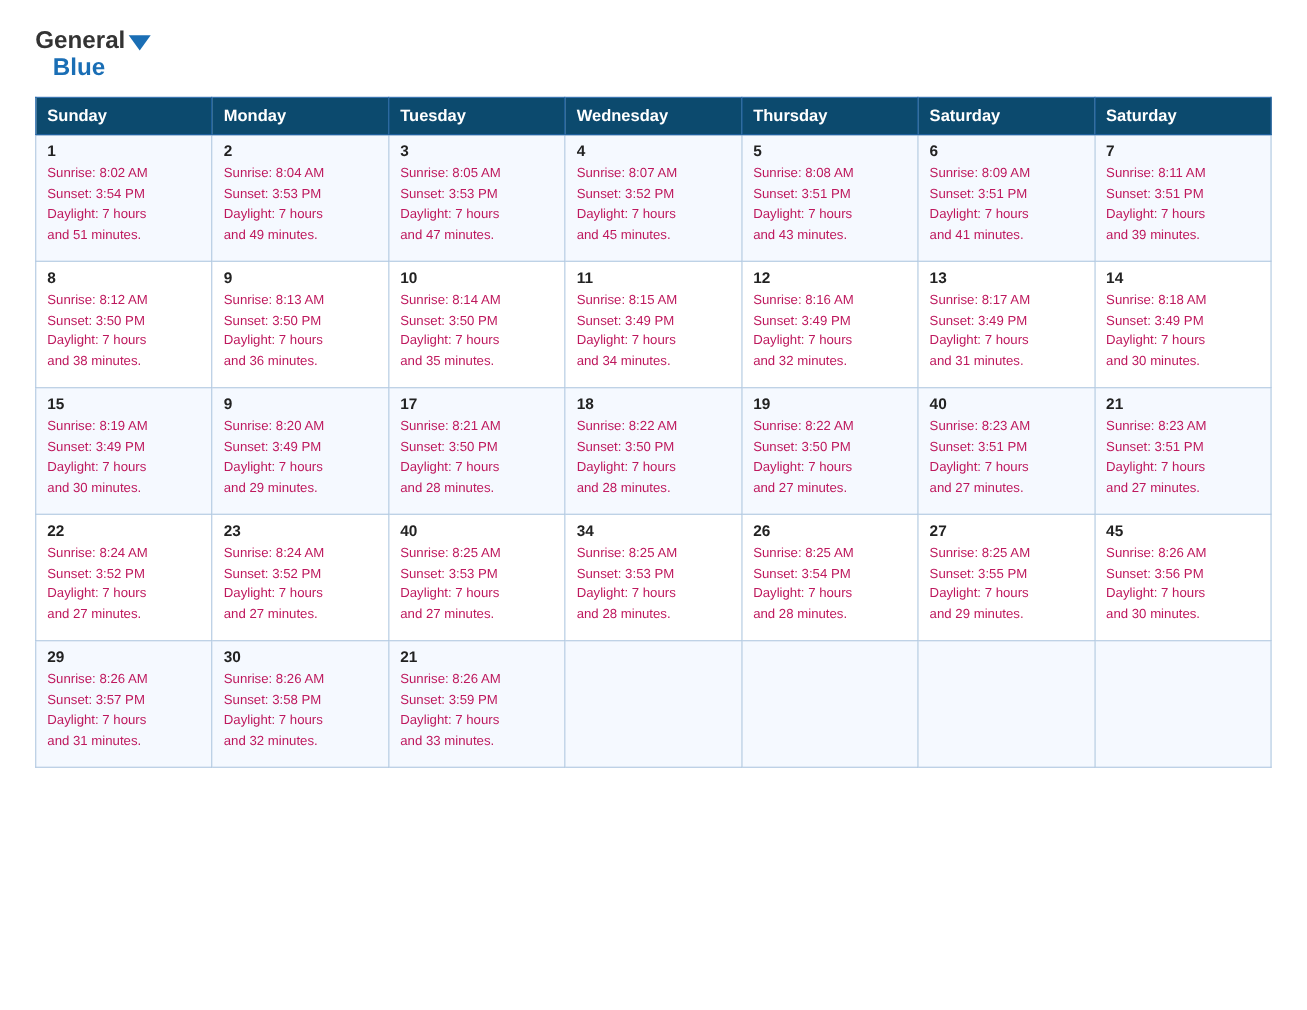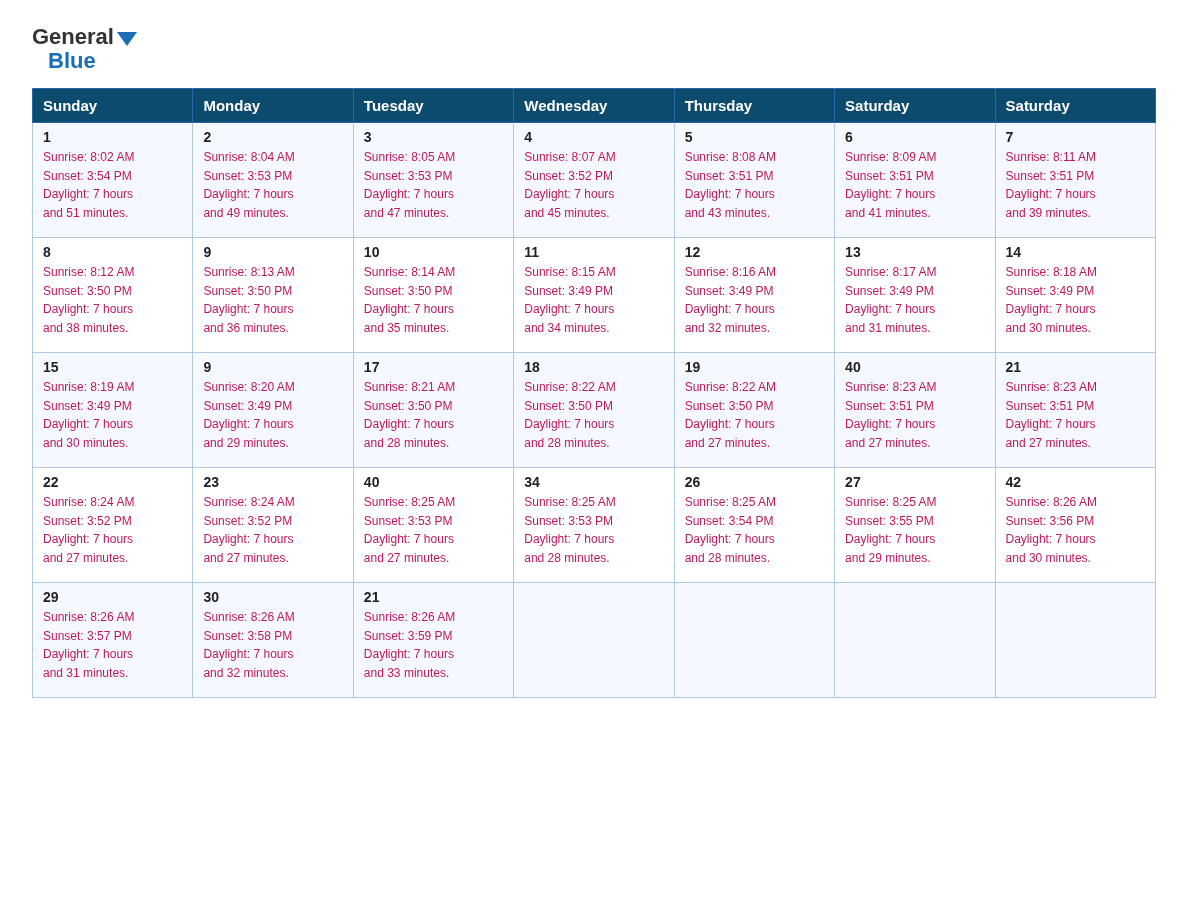--- a/index.html
+++ b/index.html
@@ -194,21 +194,21 @@
         <td><span class="day-num">23</span>
 <span class="day-info">Sunrise: 8:24 AM<br>Sunset: 3:52 PM<br>Daylight: 7 hours<br>and 27 minutes.</span></td>
         <td><span class="day-num">40</span>
 <span class="day-info">Sunrise: 8:25 AM<br>Sunset: 3:53 PM<br>Daylight: 7 hours<br>and 27 minutes.</span></td>
         <td><span class="day-num">34</span>
 <span class="day-info">Sunrise: 8:25 AM<br>Sunset: 3:53 PM<br>Daylight: 7 hours<br>and 28 minutes.</span></td>
         <td><span class="day-num">26</span>
 <span class="day-info">Sunrise: 8:25 AM<br>Sunset: 3:54 PM<br>Daylight: 7 hours<br>and 28 minutes.</span></td>
         <td><span class="day-num">27</span>
 <span class="day-info">Sunrise: 8:25 AM<br>Sunset: 3:55 PM<br>Daylight: 7 hours<br>and 29 minutes.</span></td>
-        <td><span class="day-num">42</span>
+        <td><span class="day-num">45</span>
 <span class="day-info">Sunrise: 8:26 AM<br>Sunset: 3:56 PM<br>Daylight: 7 hours<br>and 30 minutes.</span></td>
       </tr>
       <tr>
         <td><span class="day-num">29</span>
 <span class="day-info">Sunrise: 8:26 AM<br>Sunset: 3:57 PM<br>Daylight: 7 hours<br>and 31 minutes.</span></td>
         <td><span class="day-num">30</span>
 <span class="day-info">Sunrise: 8:26 AM<br>Sunset: 3:58 PM<br>Daylight: 7 hours<br>and 32 minutes.</span></td>
         <td><span class="day-num">21</span>
 <span class="day-info">Sunrise: 8:26 AM<br>Sunset: 3:59 PM<br>Daylight: 7 hours<br>and 33 minutes.</span></td>
         <td class="empty-cell"></td>

